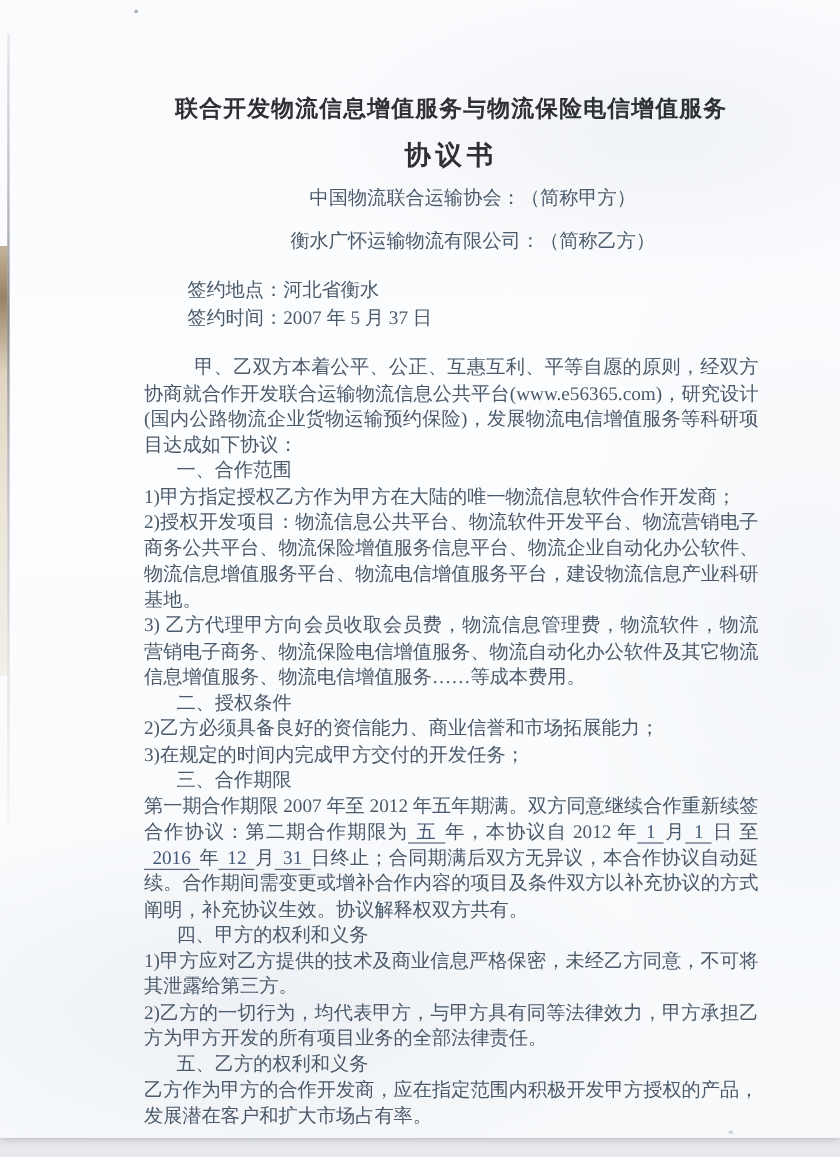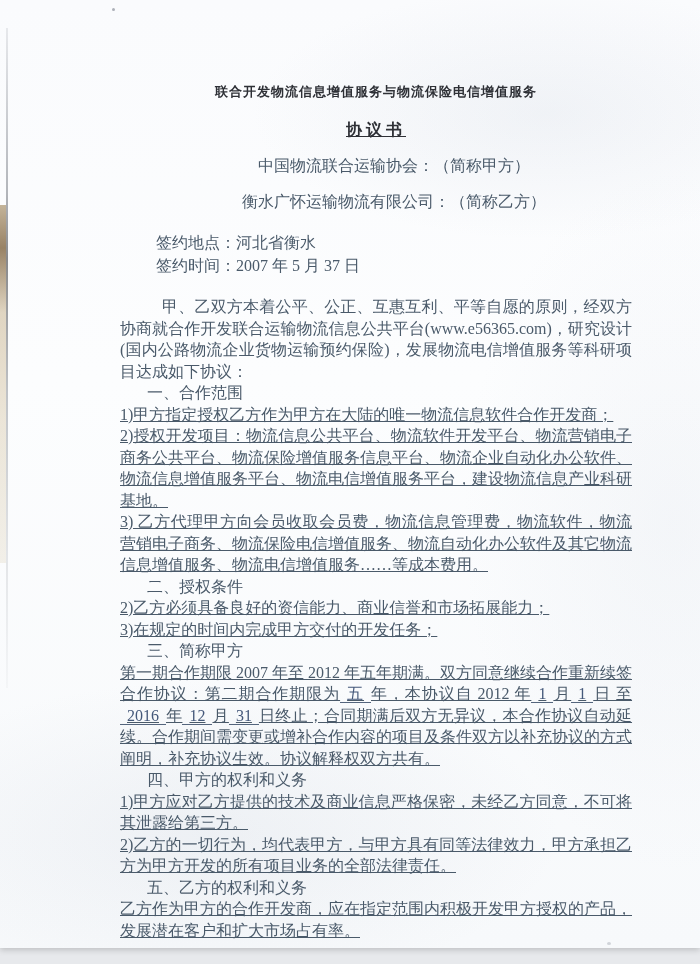--- a/index.html
+++ b/index.html
@@ -41,47 +41,46 @@
   .content {
     position: absolute;
     left: 120px; top: 80px;
     width: 512px;
     color: #4a5a6a;
     font-size: 16px;
     line-height: 21.5px;
   }
   .title1 {
     text-align: center;
-    font-size: 13px;
+    font-size: 19px;
     font-weight: bold;
     color: #2e3036;
     letter-spacing: 1px;
     margin: 0 0 14px 0;
     line-height: 24px;
     white-space: nowrap;
   }
   .title2 {
     text-align: center;
-    font-size: 16px;
+    font-size: 22px;
     font-weight: bold;
     color: #2e3036;
     letter-spacing: 4px;
     margin: 0 0 13px 0;
     line-height: 24px;
-    text-decoration: underline;
   }
   .party { margin: 0 0 0 36px; padding: 0; text-align: center; }
   .party.a { margin-top: 12px; }
   .party.b { margin-top: 14px; }
   .signinfo { margin: 19px 0 0 36px; line-height: 23px; }
   .bodytext { margin-top: 19px; text-align: justify; }
   .bodytext p { margin: 0; padding: 0; }
   .bodytext p.intro { text-indent: 42px; }
   .bodytext p.heading { text-indent: 27px; }
-  .bodytext p.item { text-indent: 0; text-decoration: underline; }
+  .bodytext p.item { text-indent: 0; }
   .blank {
     border-bottom: 1px solid #54657d;
     padding: 0 7px;
     color: #44587a;
   }
 </style>
 </head>
 <body>
 
 <div class="paper">
@@ -96,21 +95,21 @@
     </div>
     <div class="bodytext" id="body-text">
         <p class="intro">甲、乙双方本着公平、公正、互惠互利、平等自愿的原则，经双方协商就合作开发联合运输物流信息公共平台(www.e56365.com)，研究设计(国内公路物流企业货物运输预约保险)，发展物流电信增值服务等科研项目达成如下协议：</p>
         <p class="heading">一、合作范围</p>
         <p class="item">1)甲方指定授权乙方作为甲方在大陆的唯一物流信息软件合作开发商；</p>
         <p class="item">2)授权开发项目：物流信息公共平台、物流软件开发平台、物流营销电子商务公共平台、物流保险增值服务信息平台、物流企业自动化办公软件、物流信息增值服务平台、物流电信增值服务平台，建设物流信息产业科研基地。</p>
         <p class="item">3) 乙方代理甲方向会员收取会员费，物流信息管理费，物流软件，物流营销电子商务、物流保险电信增值服务、物流自动化办公软件及其它物流信息增值服务、物流电信增值服务……等成本费用。</p>
         <p class="heading">二、授权条件</p>
         <p class="item">2)乙方必须具备良好的资信能力、商业信誉和市场拓展能力；</p>
         <p class="item">3)在规定的时间内完成甲方交付的开发任务；</p>
-        <p class="heading">三、简称甲方</p>
+        <p class="heading">三、合作期限</p>
         <p class="item">第一期合作期限 2007 年至 2012 年五年期满。双方同意继续合作重新续签合作协议：第二期合作期限为<span class="blank">五</span>年，本协议自 2012 年<span class="blank">1</span>月<span class="blank">1</span>日 至 <span class="blank">2016</span>年<span class="blank">12</span>月<span class="blank">31</span>日终止；合同期满后双方无异议，本合作协议自动延续。合作期间需变更或增补合作内容的项目及条件双方以补充协议的方式阐明，补充协议生效。协议解释权双方共有。</p>
         <p class="heading">四、甲方的权利和义务</p>
         <p class="item">1)甲方应对乙方提供的技术及商业信息严格保密，未经乙方同意，不可将其泄露给第三方。</p>
         <p class="item">2)乙方的一切行为，均代表甲方，与甲方具有同等法律效力，甲方承担乙方为甲方开发的所有项目业务的全部法律责任。</p>
         <p class="heading">五、乙方的权利和义务</p>
         <p class="item">乙方作为甲方的合作开发商，应在指定范围内积极开发甲方授权的产品，发展潜在客户和扩大市场占有率。</p>
       </div>
   </div>
 </div>
 

